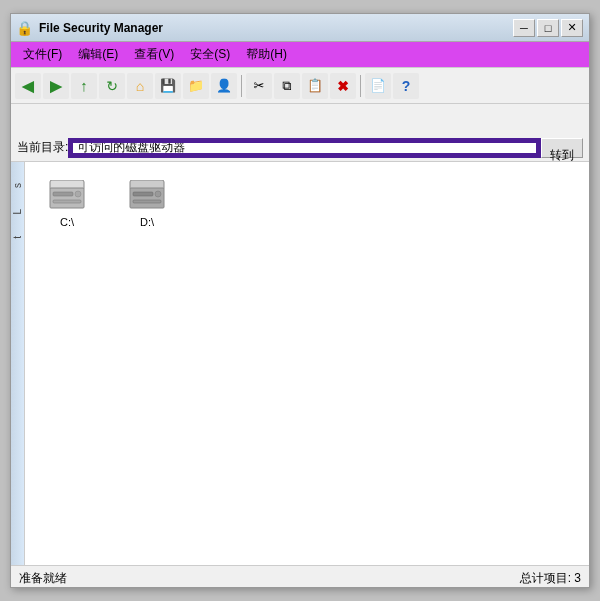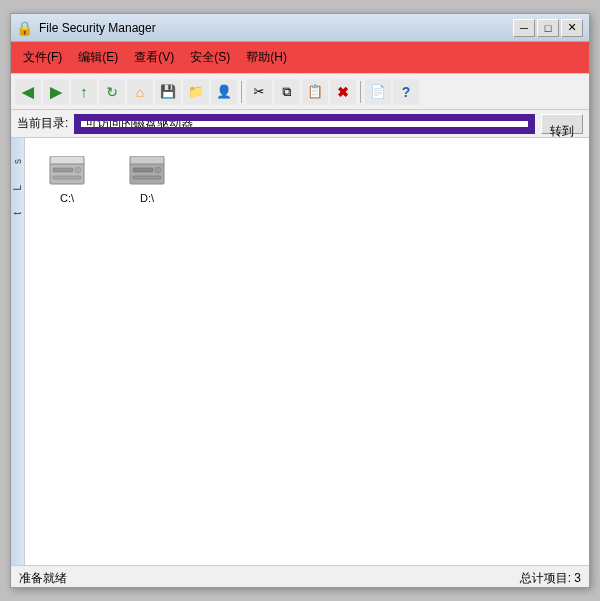--- a/index.html
+++ b/index.html
@@ -38,21 +38,21 @@
       height: 16px;
       margin-right: 6px;
       display: flex;
       align-items: center;
       justify-content: center;
       font-size: 14px;
     }
     .title-bar-text {
       flex: 1;
       font-size: 12px;
-      font-weight: normal;
+      font-weight: bold;
       color: #000;
     }
     .title-bar-buttons {
       display: flex;
       gap: 2px;
     }
     .title-btn {
       width: 22px;
       height: 18px;
       background: #e0e0e0;
@@ -62,22 +62,22 @@
       display: flex;
       align-items: center;
       justify-content: center;
       font-size: 11px;
       cursor: pointer;
       color: #000;
     }
 
     
     .menu-bar {
-      height: 32px;
-      background: #ef4444;
+      height: 26px;
+      background: #d946ef;
       border-bottom: 1px solid #ccc;
       display: flex;
       align-items: center;
       padding: 0 4px;
       flex-shrink: 0;
     }
     .menu-item {
       padding: 2px 8px;
       font-size: 12px;
       cursor: pointer;
@@ -115,32 +115,32 @@
     }
 
     
     .address-bar {
       height: 28px;
       background: #f0f0f0;
       border-bottom: 1px solid #ccc;
       display: flex;
       align-items: center;
       padding: 0 6px;
-      gap: 6px;
-      flex-shrink: 0;
+      flex-shrink: 0;
+      margin-top: 30px;
     }
     .address-label {
       font-size: 12px;
       color: #000;
       white-space: nowrap;
     }
     .address-input {
       flex: 1;
       height: 20px;
-      border: 7px solid #4c1d95;
+      border: 5px solid #4c1d95;
       background: #fff;
       padding: 0 4px;
       font-size: 12px;
       font-family: inherit;
     }
     .address-go-btn {
       height: 20px;
       padding: 8px 8px;
       background: #e0e0e0;
       border: 1px solid #999;

